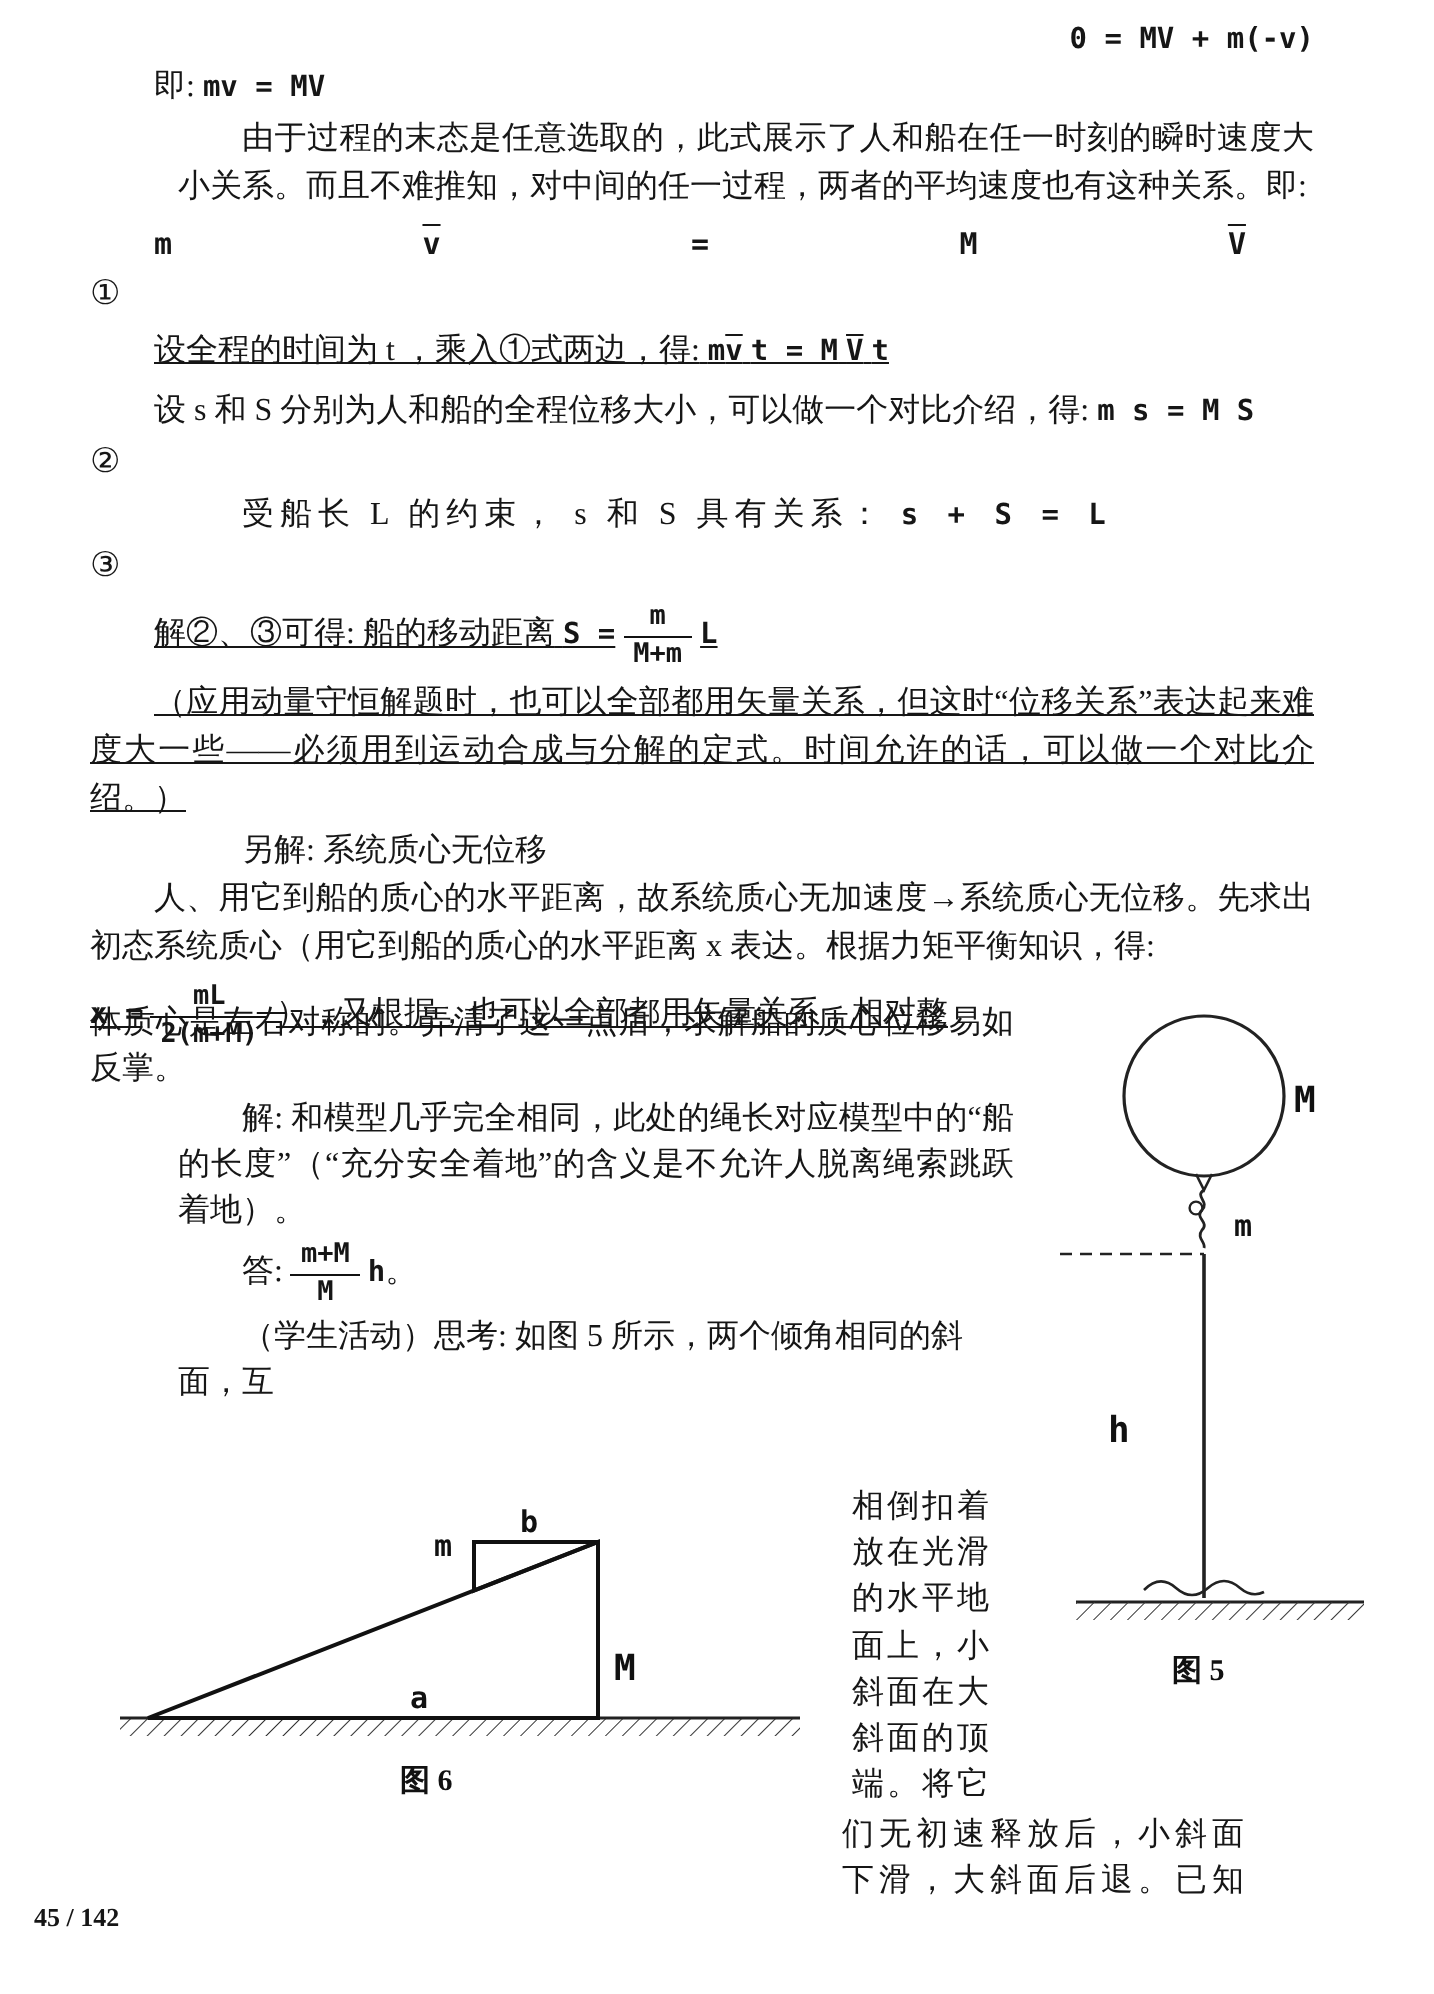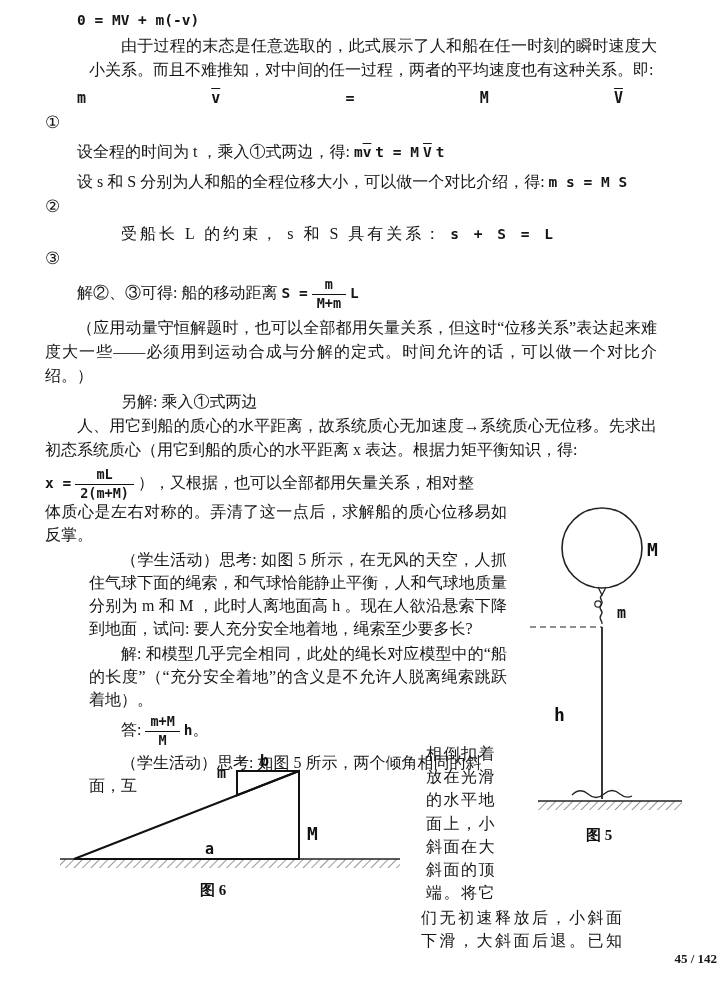--- a/index.html
+++ b/index.html
@@ -7,47 +7,48 @@
        font-family:"Liberation Serif","DejaVu Serif",serif;font-size:16px;}
   .page{position:absolute;inset:0;overflow:hidden;background:#ffffff;}
   p{margin:0;padding:0;}
   .blk{position:absolute;}
   .block-a{left:45px;top:8px;width:612px;line-height:24px;}
   .block-b{left:45px;top:500px;width:462px;line-height:23px;}
   .block-c{left:426px;top:742px;width:92px;line-height:23.2px;letter-spacing:1.5px;}
   .block-d{left:421px;top:906px;width:246px;line-height:23px;letter-spacing:2.5px;}
   .ind{text-indent:2em;}
   .just{text-align:justify;}
-  .mono{font-family:"DejaVu Sans Mono",monospace;font-weight:bold;font-size:14.5px;}
+  .mono{font-family:"DejaVu Sans Mono",monospace;font-weight:bold;font-size:14.5px;text-align:right;}
   .ov{text-decoration:overline;}
   .eqrow{display:flex;justify-content:space-between;padding:0 34px 0 32px;margin-top:4px;
          font-family:"DejaVu Sans Mono",monospace;font-weight:bold;font-size:15px;}
   .circ{font-size:17px;line-height:26px;}
   .spread{letter-spacing:3px;}
   .frac{display:inline-block;text-align:center;font-family:"DejaVu Sans Mono",monospace;
         font-weight:bold;font-size:13.5px;line-height:1.3;vertical-align:middle;margin:0 4px;}
   .frac .num{display:block;border-bottom:1.5px solid #111;padding:0 5px;}
   .frac .den{display:block;padding:0 5px;}
-  .mt2{margin-top:2px;margin-left:44px;}.mt4{margin-top:4px;}.mt6{margin-top:6px;}
+  .mt2{margin-top:2px;margin-left:44px;}.mt4{margin-top:4px;text-decoration:underline;}.mt6{margin-top:6px;}
   .pl{padding-left:32px;}
   .fig{position:absolute;}
   .fig5{left:514px;top:503px;}
   .fig6{left:50px;top:747px;}
   .svglabel{font-family:"DejaVu Sans Mono",monospace;font-weight:bold;font-size:15px;fill:#111;}
   .svgbig{font-family:"DejaVu Sans Mono",monospace;font-weight:bold;font-size:18px;fill:#111;}
   .svgcaption{font-family:"Liberation Serif",serif;font-weight:bold;font-size:15px;fill:#111;}
-  .footer{position:absolute;left:0;right:0;top:951px;text-align:right;font-weight:bold;font-size:13px;padding-left:17px;}
+  .footer{position:absolute;left:0;right:0;top:951px;text-align:left;font-weight:bold;font-size:13px;padding-left:17px;}
 </style>
 </head>
 <body>
 
 <div class="page">
 
   <div class="blk block-a">
     <p class="mono pl">0 = MV + m(-v)</p>
+    <p class="pl"><span>即: </span><span class="mono">mv = MV</span></p>
     <p class="ind just mt2">由于过程的末态是任意选取的，此式展示了人和船在任一时刻的瞬时速度大小关系。而且不难推知，对中间的任一过程，两者的平均速度也有这种关系。即:</p>
 
     <div class="eqrow">
       <span>m</span>
       <span class="ov">v</span>
       <span>=</span>
       <span>M</span>
       <span class="ov">V</span>
     </div>
     <p class="circ">①</p>
@@ -56,29 +57,28 @@
 
     <p class="ind just mt6"><span>设 s 和 S 分别为人和船的全程位移大小，可以做一个对比介绍，得:</span> <span class="mono">m s = M S</span></p>
     <p class="circ">②</p>
 
     <p class="ind spread mt2"><span>受船长 L 的约束， s 和 S 具有关系：</span> <span class="mono">s + S = L</span></p>
     <p class="circ">③</p>
 
     <p class="pl mt4"><span>解②、③可得: 船的移动距离</span> <span class="mono">S =</span><span class="frac"><span class="num">m</span><span class="den">M+m</span></span><span class="mono">L</span></p>
 
     <p class="ind just mt4">（应用动量守恒解题时，也可以全部都用矢量关系，但这时“位移关系”表达起来难度大一些——必须用到运动合成与分解的定式。时间允许的话，可以做一个对比介绍。）</p>
-    <p class="ind mt2">另解: 乘入①式两边</p>
+    <p class="ind mt2">另解: 系统质心无位移</p>
     <p class="ind just">人、用它到船的质心的水平距离，故系统质心无加速度→系统质心无位移。先求出初态系统质心（用它到船的质心的水平距离 x 表达。根据力矩平衡知识，得:</p>
 
     <p class="mt4"><span class="mono">x =</span><span class="frac"><span class="num">mL</span><span class="den">2(m+M)</span></span><span>），又根据，也可以全部都用矢量关系，相对整</span></p>
   </div>
 
   <div class="blk block-b">
     <p class="just">体质心是左右对称的。弄清了这一点后，求解船的质心位移易如反掌。</p>
-    <p class="ind just mt2">（学生活动）思考: 如图 5 所示，在无风的天空，人抓住气球下面的绳索，和气球恰能静止平衡，人和气球地质量分别为 m 和 M ，此时人离地面高 h 。现在人欲沿悬索下降到地面，试问: 要人充分安全地着地，绳索至少要多长?</p>
     <p class="ind just mt2">解: 和模型几乎完全相同，此处的绳长对应模型中的“船的长度”（“充分安全着地”的含义是不允许人脱离绳索跳跃着地）。</p>
     <p class="pl mt2"><span>答:</span><span class="frac"><span class="num">m+M</span><span class="den">M</span></span><span class="mono">h</span><span>。</span></p>
     <p class="ind mt2">（学生活动）思考: 如图 5 所示，两个倾角相同的斜面，互</p>
   </div>
 
   <svg class="fig fig5" width="195" height="350" viewBox="0 0 195 350">
     <defs>
       <pattern id="hatch5" width="6" height="6" patternUnits="userSpaceOnUse" patternTransform="rotate(45)">
         <line x1="0" y1="0" x2="0" y2="6" stroke="#333" stroke-width="1"></line>
       </pattern>

